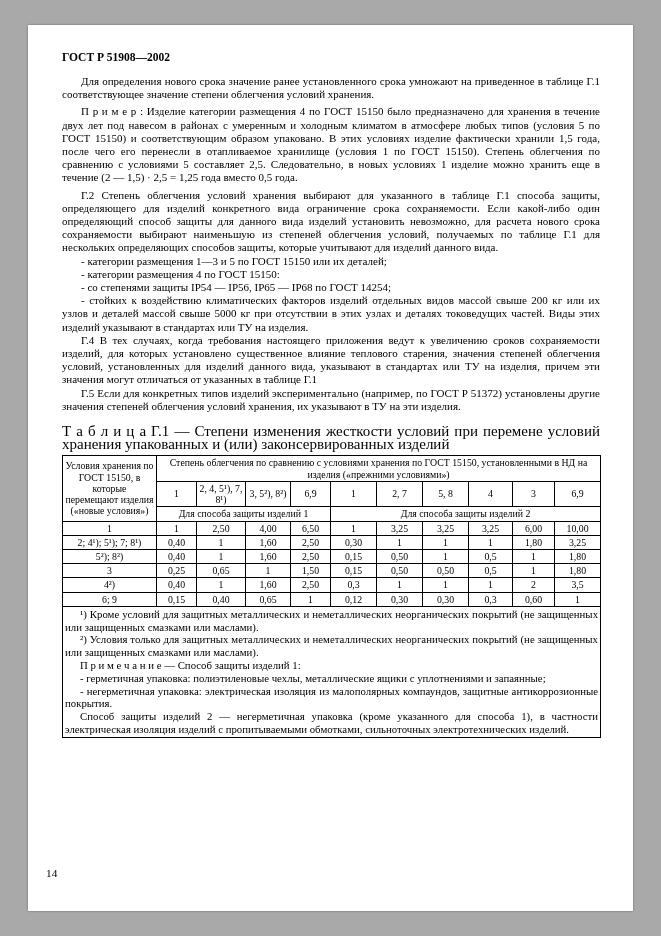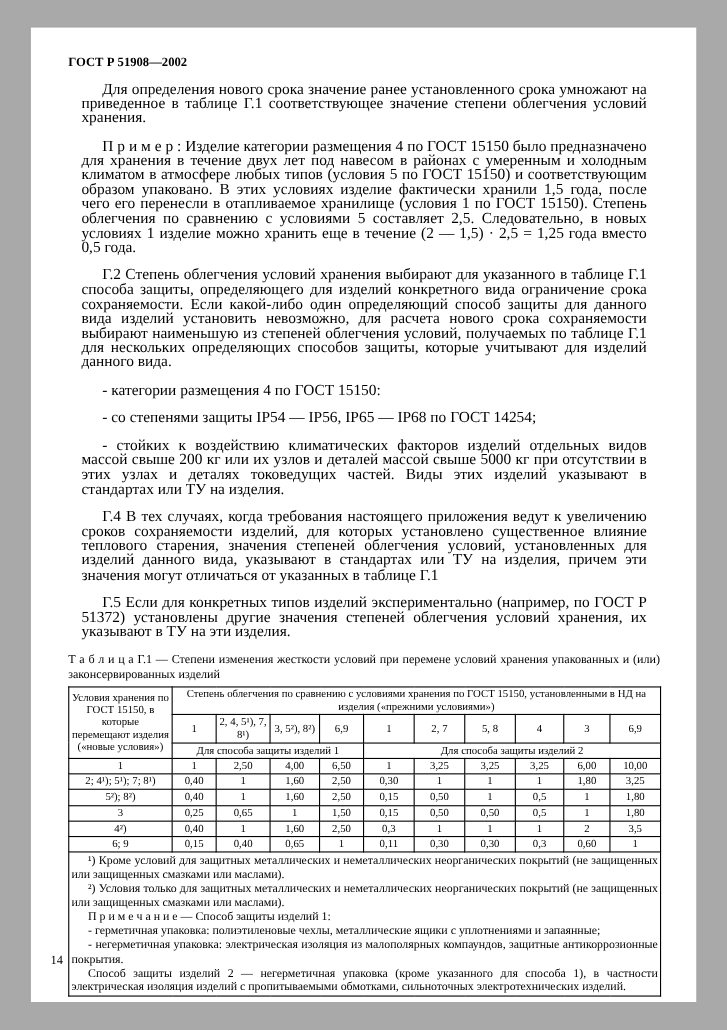--- a/index.html
+++ b/index.html
@@ -18,29 +18,29 @@
     padding: 26px 33px 20px 34px;
     position: relative;
     box-shadow: 0 0 2px rgba(0,0,0,0.4);
   }
   .doc-header {
     font-weight: bold;
     font-size: 11.5px;
     margin-bottom: 12px;
   }
   .para {
-    font-size: 14px;
+    font-size: 11px;
     line-height: 13.2px;
     text-align: justify;
     text-indent: 19px;
-    margin: 12px;
+    margin: 0;
   }
   .gap { margin-top: 4px; }
   .table-caption {
-    font-size: 11px;
+    font-size: 15px;
     line-height: 13.2px;
     text-align: justify;
     margin: 12px 0 4px 0;
   }
   table.gtable {
     border-collapse: collapse;
     width: 100%;
     table-layout: fixed;
     border-radius: 11px;
   }
@@ -75,20 +75,21 @@
 </head>
 <body>
 
 <div class="page">
 
   <div class="doc-header">ГОСТ Р 51908—2002</div>
 
   <p class="para">Для определения нового срока значение ранее установленного срока умножают на приведенное в таблице Г.1 соответствующее значение степени облегчения условий хранения.</p>
   <p class="para gap">П р и м е р : Изделие категории размещения 4 по ГОСТ 15150 было предназначено для хранения в течение двух лет под навесом в районах с умеренным и холодным климатом в атмосфере любых типов (условия 5 по ГОСТ 15150) и соответствующим образом упаковано. В этих условиях изделие фактически хранили 1,5 года, после чего его перенесли в отапливаемое хранилище (условия 1 по ГОСТ 15150). Степень облегчения по сравнению с условиями 5 составляет 2,5. Следовательно, в новых условиях 1 изделие можно хранить еще в течение (2 — 1,5) · 2,5 = 1,25 года вместо 0,5 года.</p>
   <p class="para gap">Г.2 Степень облегчения условий хранения выбирают для указанного в таблице Г.1 способа защиты, определяющего для изделий конкретного вида ограничение срока сохраняемости. Если какой-либо один определяющий способ защиты для данного вида изделий установить невозможно, для расчета нового срока сохраняемости выбирают наименьшую из степеней облегчения условий, получаемых по таблице Г.1 для нескольких определяющих способов защиты, которые учитывают для изделий данного вида.</p>
+  <p class="para">- категории размещения 1—3 и 5 по ГОСТ 15150 или их деталей;</p>
   <p class="para">- категории размещения 4 по ГОСТ 15150:</p>
   <p class="para">- со степенями защиты IP54 — IP56, IP65 — IP68 по ГОСТ 14254;</p>
   <p class="para">- стойких к воздействию климатических факторов изделий отдельных видов массой свыше 200 кг или их узлов и деталей массой свыше 5000 кг при отсутствии в этих узлах и деталях токоведущих частей. Виды этих изделий указывают в стандартах или ТУ на изделия.</p>
   <p class="para">Г.4 В тех случаях, когда требования настоящего приложения ведут к увеличению сроков сохраняемости изделий, для которых установлено существенное влияние теплового старения, значения степеней облегчения условий, установленных для изделий данного вида, указывают в стандартах или ТУ на изделия, причем эти значения могут отличаться от указанных в таблице Г.1</p>
   <p class="para">Г.5 Если для конкретных типов изделий экспериментально (например, по ГОСТ Р 51372) установлены другие значения степеней облегчения условий хранения, их указывают в ТУ на эти изделия.</p>
 
   <p class="table-caption">Т а б л и ц а Г.1 — Степени изменения жесткости условий при перемене условий хранения упакованных и (или) законсервированных изделий</p>
 
   <table class="gtable">
     <colgroup>
@@ -190,21 +191,21 @@
         <td>1</td>
         <td>2</td>
         <td>3,5</td>
       </tr>
       <tr>
         <td class="rlabel">6; 9</td>
         <td>0,15</td>
         <td>0,40</td>
         <td>0,65</td>
         <td>1</td>
-        <td>0,11</td>
+        <td>0,12</td>
         <td>0,30</td>
         <td>0,30</td>
         <td>0,3</td>
         <td>0,60</td>
         <td>1</td>
       </tr>
 
       <tr>
         <td class="notes" colspan="11">
           <p class="fnote">¹) Кроме условий для защитных металлических и неметаллических неорганических покрытий (не защищенных или защищенных смазками или маслами).</p>

